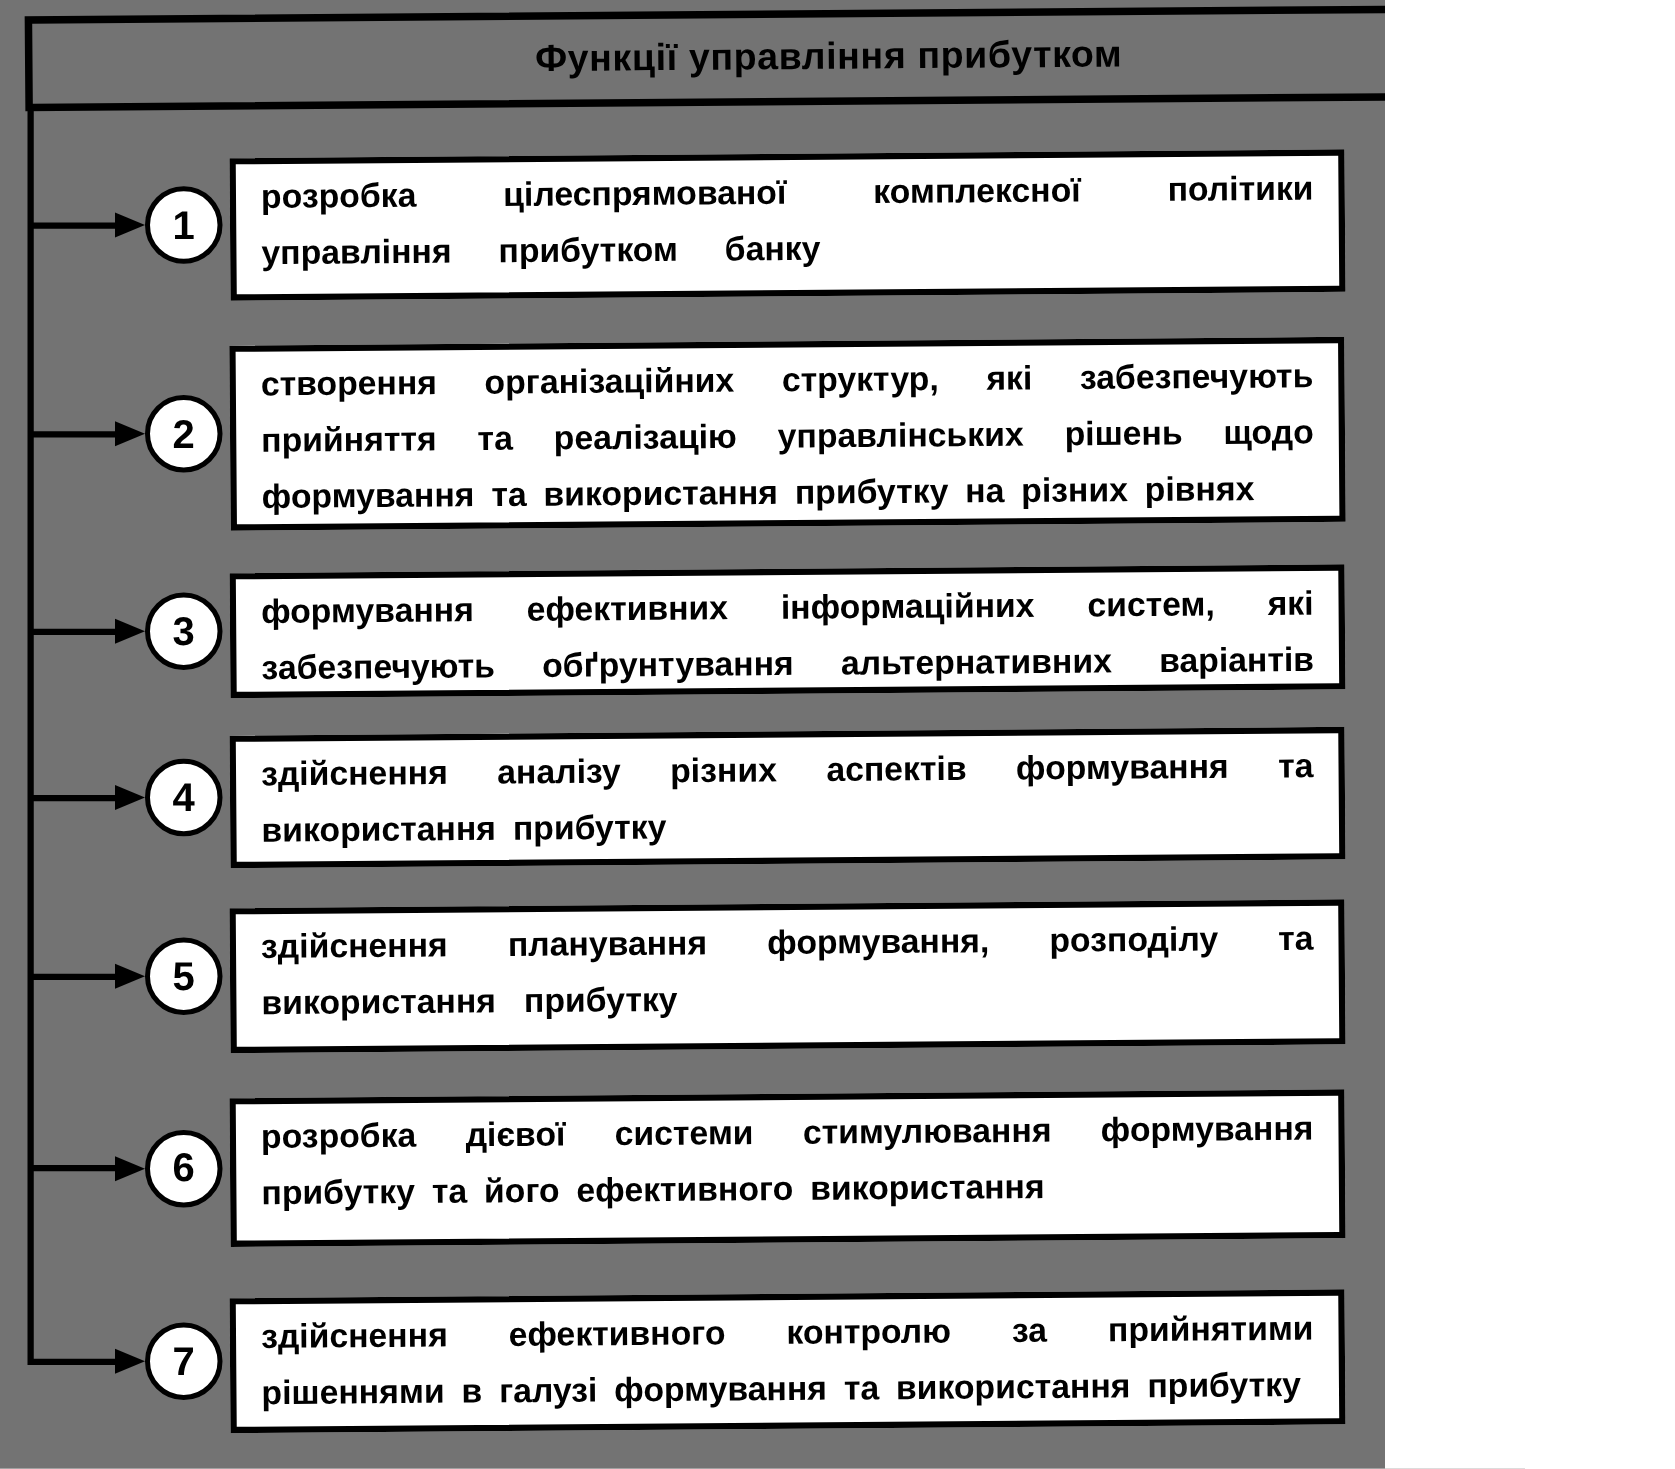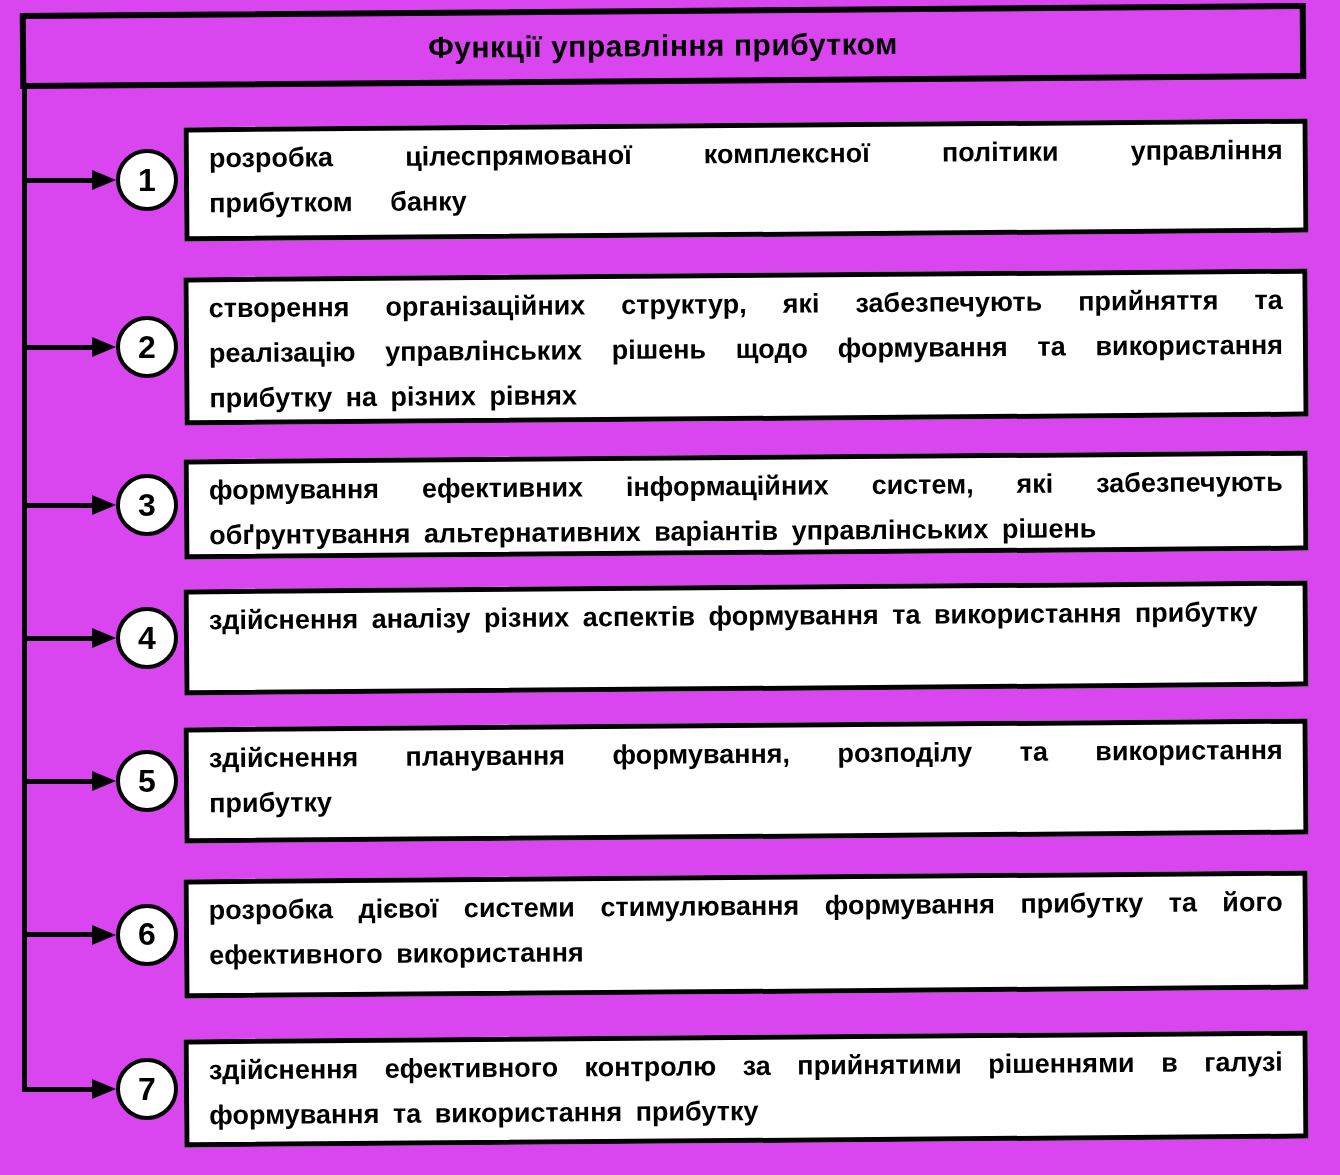--- a/index.html
+++ b/index.html
@@ -4,22 +4,22 @@
 <style>
   html, body { margin: 0; padding: 0; }
   body {
     width: 1340px; height: 1175px;
     background: #ffffff;
     font-family: "Liberation Sans", "DejaVu Sans", sans-serif;
     color: #000;
   }
   .page {
     position: relative;
-    width: 1340px; height: 1175px;
-    background: #d946ef;
+    width: 1108px; height: 1175px;
+    background: #737373;
     overflow: hidden;
   }
 
   
   .title-box {
     position: absolute;
     left: 20px; top: 8px;
     width: 1274px; height: 64px;
     border: 6px solid #000;
     display: flex; align-items: center; justify-content: center;

